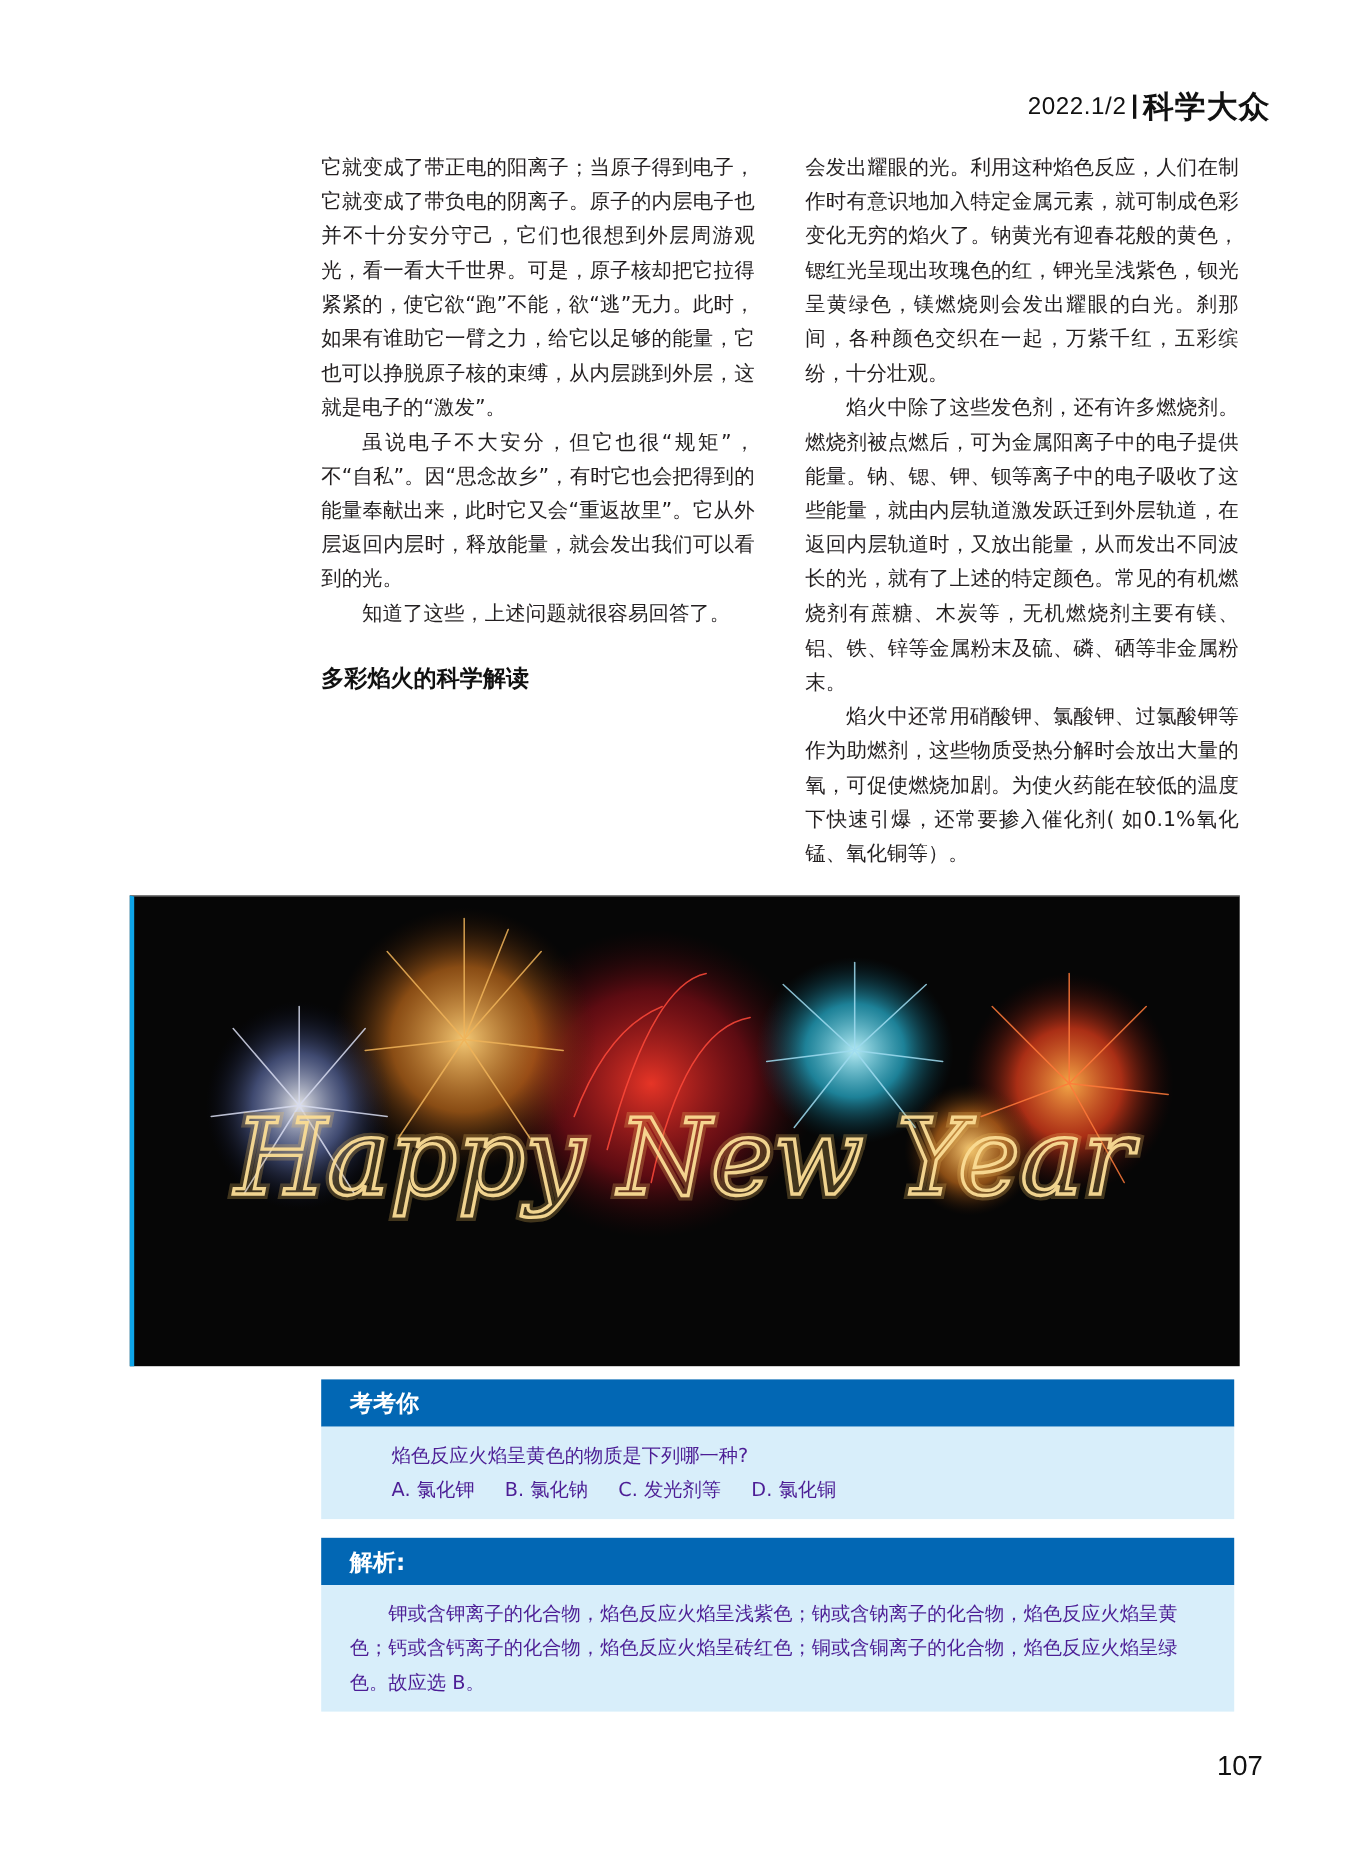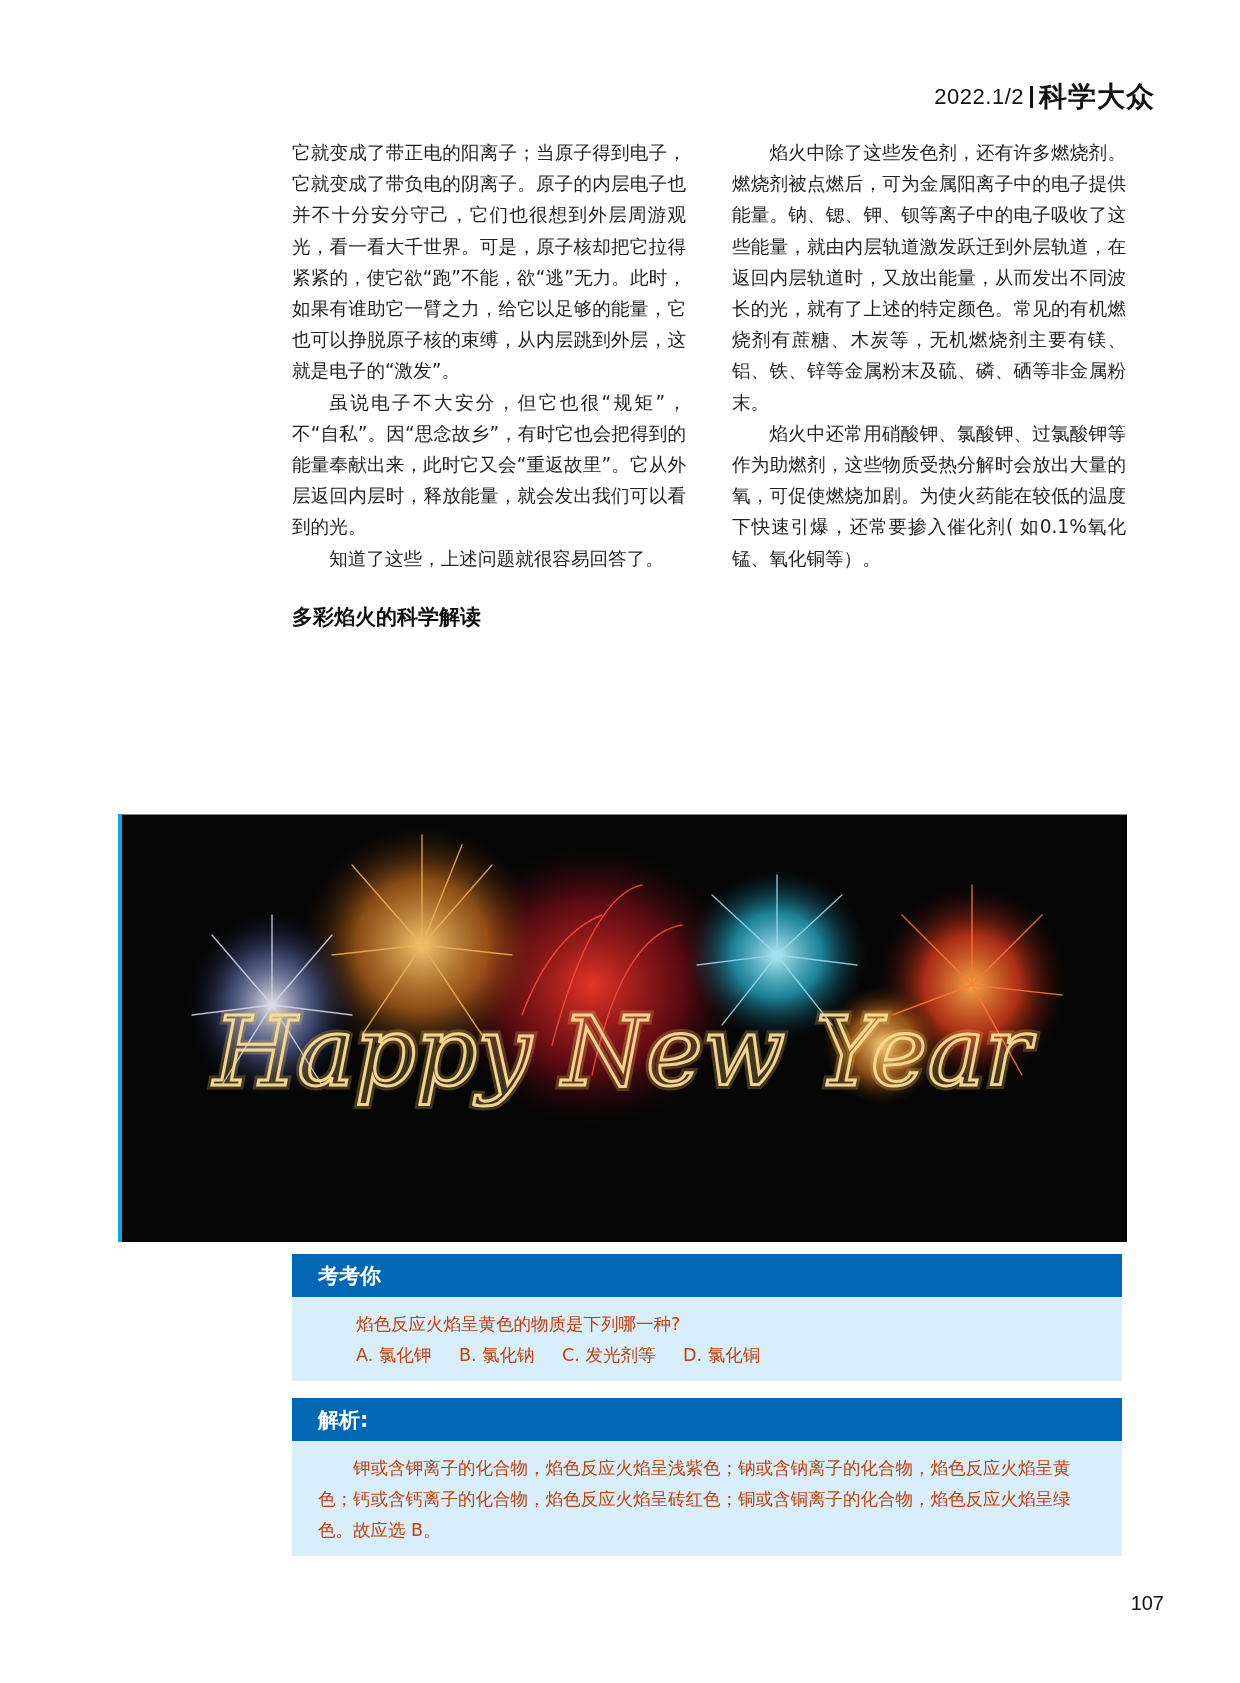--- a/index.html
+++ b/index.html
@@ -17,47 +17,48 @@
   .col p.indent { text-indent: 2em; }
   .col h2 { margin: 28px 0 30px 0; font-size: 21px; font-weight: bold; line-height: 30px; color: #111; }
 
   .photo { position: absolute; left: 118px; top: 814px; width: 1005px; height: 427px; background: #060606;
            border-top: 1px solid #888; border-left: 4px solid #0ea5e9; overflow: hidden; }
   .photo svg { display: block; }
 
   .box { position: absolute; left: 292px; width: 830px; }
   .box .bar { background: #0267b4; height: 43px; display: flex; align-items: center; padding-left: 26px;
               color: #fff; font-size: 21px; font-weight: bold; }
-  .box .body { background: #d8eefa; color: #c2410c; font-size: 17.5px; line-height: 31px; padding: 12px 24px 10px 26px; }
+  .box .body { background: #d8eefa; color: #4c1d95; font-size: 17.5px; line-height: 31px; padding: 12px 24px 10px 26px; }
   .box .body p { margin: 0; }
   .quiz { top: 1254px; }
   .quiz .body { padding-left: 64px; }
   .quiz .options span { margin-right: 22px; }
   .analysis { top: 1398px; }
   .analysis .body p { text-indent: 2em; }
 
-  .pagenum { position: absolute; right: 76px; top: 1592px; font-family: "Liberation Sans", sans-serif; font-size: 20px; color: #111; }
+  .pagenum { position: absolute; right: 92px; top: 1592px; font-family: "Liberation Sans", sans-serif; font-size: 25px; color: #111; }
 </style>
 </head>
 <body>
 
 <div class="header">
   <span class="issue">2022.1/2</span>
   <span class="sep"></span>
   <span class="mag">科学大众</span>
 </div>
 
 <div class="col left">
   <p>它就变成了带正电的阳离子；当原子得到电子，它就变成了带负电的阴离子。原子的内层电子也并不十分安分守己，它们也很想到外层周游观光，看一看大千世界。可是，原子核却把它拉得紧紧的，使它欲“跑”不能，欲“逃”无力。此时，如果有谁助它一臂之力，给它以足够的能量，它也可以挣脱原子核的束缚，从内层跳到外层，这就是电子的“激发”。</p>
   <p class="indent">虽说电子不大安分，但它也很“规矩”，不“自私”。因“思念故乡”，有时它也会把得到的能量奉献出来，此时它又会“重返故里”。它从外层返回内层时，释放能量，就会发出我们可以看到的光。</p>
   <p class="indent">知道了这些，上述问题就很容易回答了。</p>
   <h2>多彩焰火的科学解读</h2>
 </div>
 
 <div class="col right">
+  <p>会发出耀眼的光。利用这种焰色反应，人们在制作时有意识地加入特定金属元素，就可制成色彩变化无穷的焰火了。钠黄光有迎春花般的黄色，锶红光呈现出玫瑰色的红，钾光呈浅紫色，钡光呈黄绿色，镁燃烧则会发出耀眼的白光。刹那间，各种颜色交织在一起，万紫千红，五彩缤纷，十分壮观。</p>
   <p class="indent">焰火中除了这些发色剂，还有许多燃烧剂。燃烧剂被点燃后，可为金属阳离子中的电子提供能量。钠、锶、钾、钡等离子中的电子吸收了这些能量，就由内层轨道激发跃迁到外层轨道，在返回内层轨道时，又放出能量，从而发出不同波长的光，就有了上述的特定颜色。常见的有机燃烧剂有蔗糖、木炭等，无机燃烧剂主要有镁、铝、铁、锌等金属粉末及硫、磷、硒等非金属粉末。</p>
   <p class="indent">焰火中还常用硝酸钾、氯酸钾、过氯酸钾等作为助燃剂，这些物质受热分解时会放出大量的氧，可促使燃烧加剧。为使火药能在较低的温度下快速引爆，还常要掺入催化剂( 如0.1%氧化锰、氧化铜等）。</p>
 </div>
 
 <div class="photo">
   <svg width="1005" height="427" viewBox="0 0 1005 427">
     <defs>
       <radialGradient id="gRed" cx="50%" cy="50%" r="50%">
         <stop offset="0%" stop-color="#ff3a2a" stop-opacity="0.9"></stop>
         <stop offset="60%" stop-color="#a3101c" stop-opacity="0.55"></stop>

